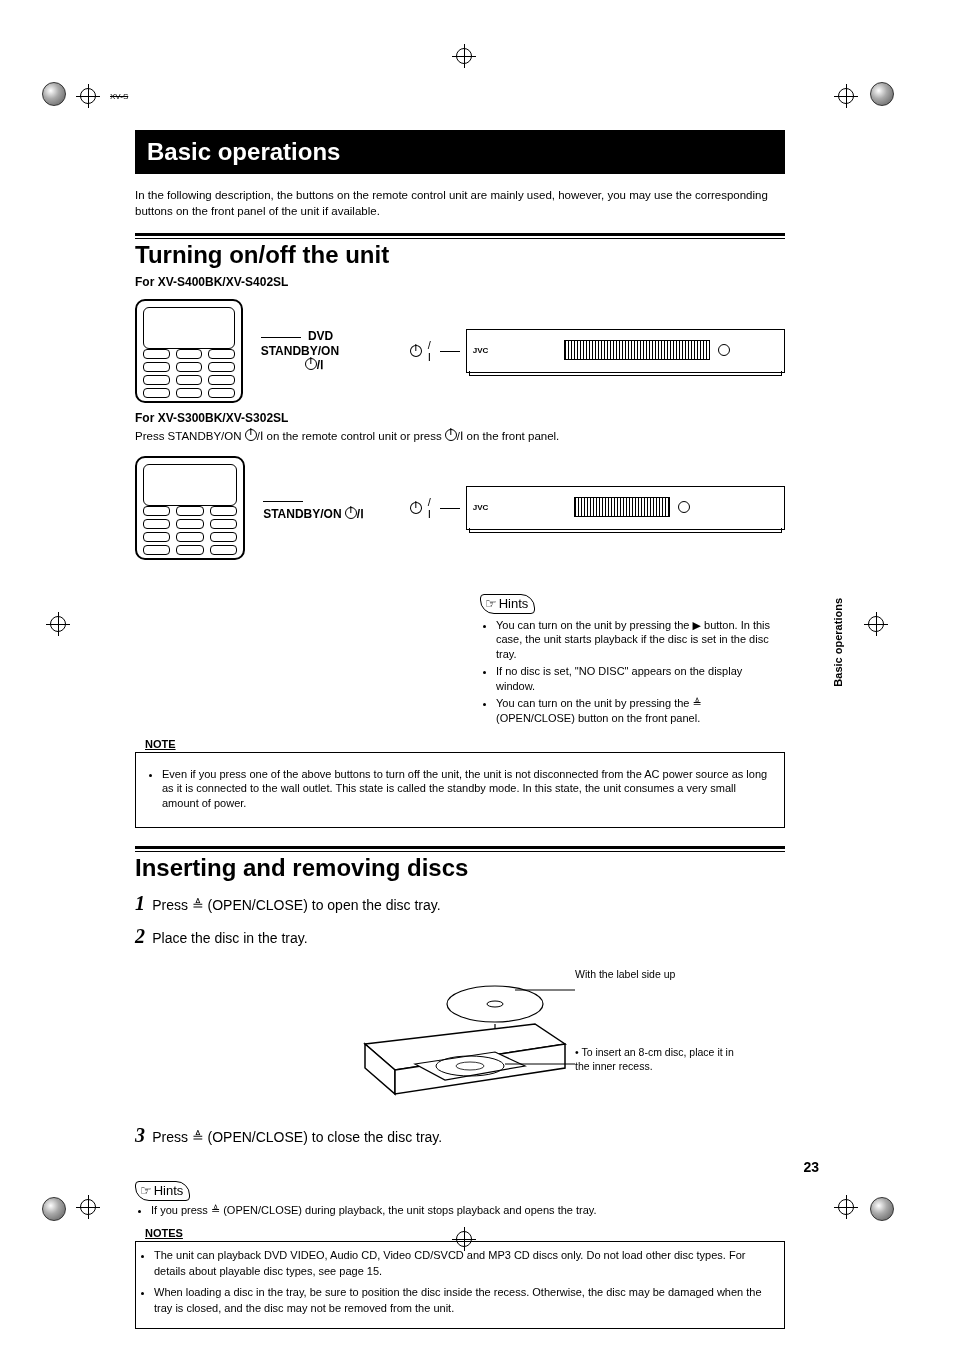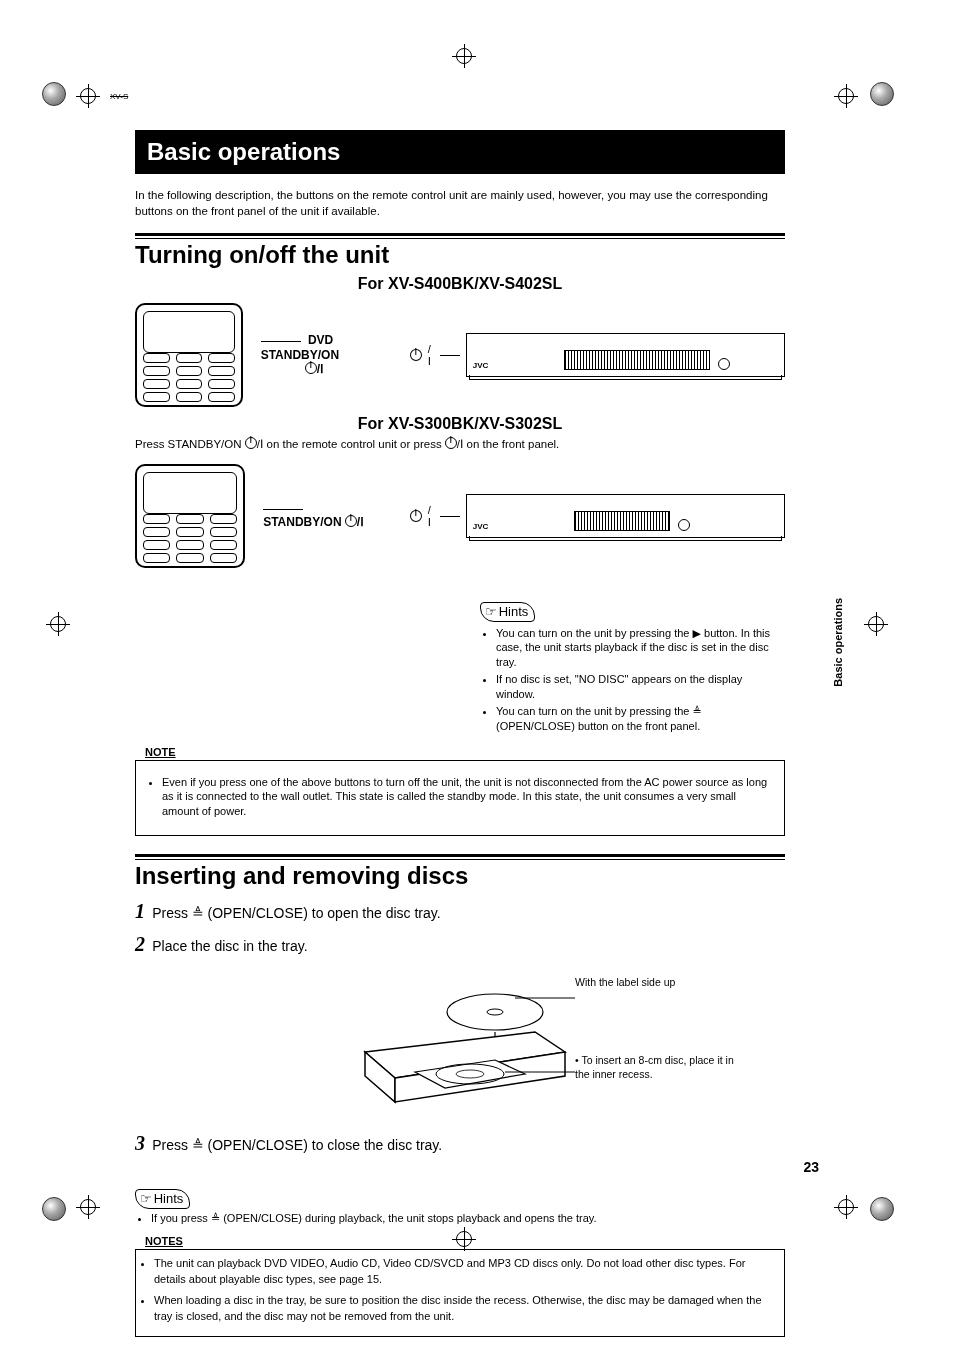--- a/index.html
+++ b/index.html
@@ -42,23 +42,22 @@
   }
   .section-title {
     font-size: 24px;
     font-weight: bold;
     margin-top: 2px;
     margin-bottom: 6px;
     font-family: Arial, Helvetica, sans-serif;
   }
   .subhead {
     font-weight: bold;
-    font-size: 16px;
+    font-size: 12px;
     margin-top: 6px;
-    text-align: center;
   }
   .para {
     margin-top: 4px;
     line-height: 1.35;
   }
   .figure-row {
     display: flex;
     align-items: center;
     gap: 18px;
     margin-top: 10px;
@@ -243,21 +242,21 @@
     border:1.4px solid #000;
     border-radius:50%;
     position:relative;
     vertical-align:-1px;
   }
   .power-glyph::after{
     content:""; position:absolute; left:50%; top:-2px; width:1.4px; height:7px; background:#000; transform:translateX(-50%);
   }
   .dev-inner {
     position:absolute; left:6px; top:4px; right:6px; bottom:6px;
-    display:flex; align-items:flex-end; gap:8px;
+    display:flex; align-items:center; gap:8px;
     font-size:6px;
   }
   .dev-inner .panel {
     flex:1; height:18px; border:1px solid #000;
     background: repeating-linear-gradient(90deg,#000 0 1px,#fff 1px 3px);
   }
   .dev-inner .jvc { font-weight:bold; font-size:8px; }
   svg.playerline { display:block; }
 </style>
 </head>

